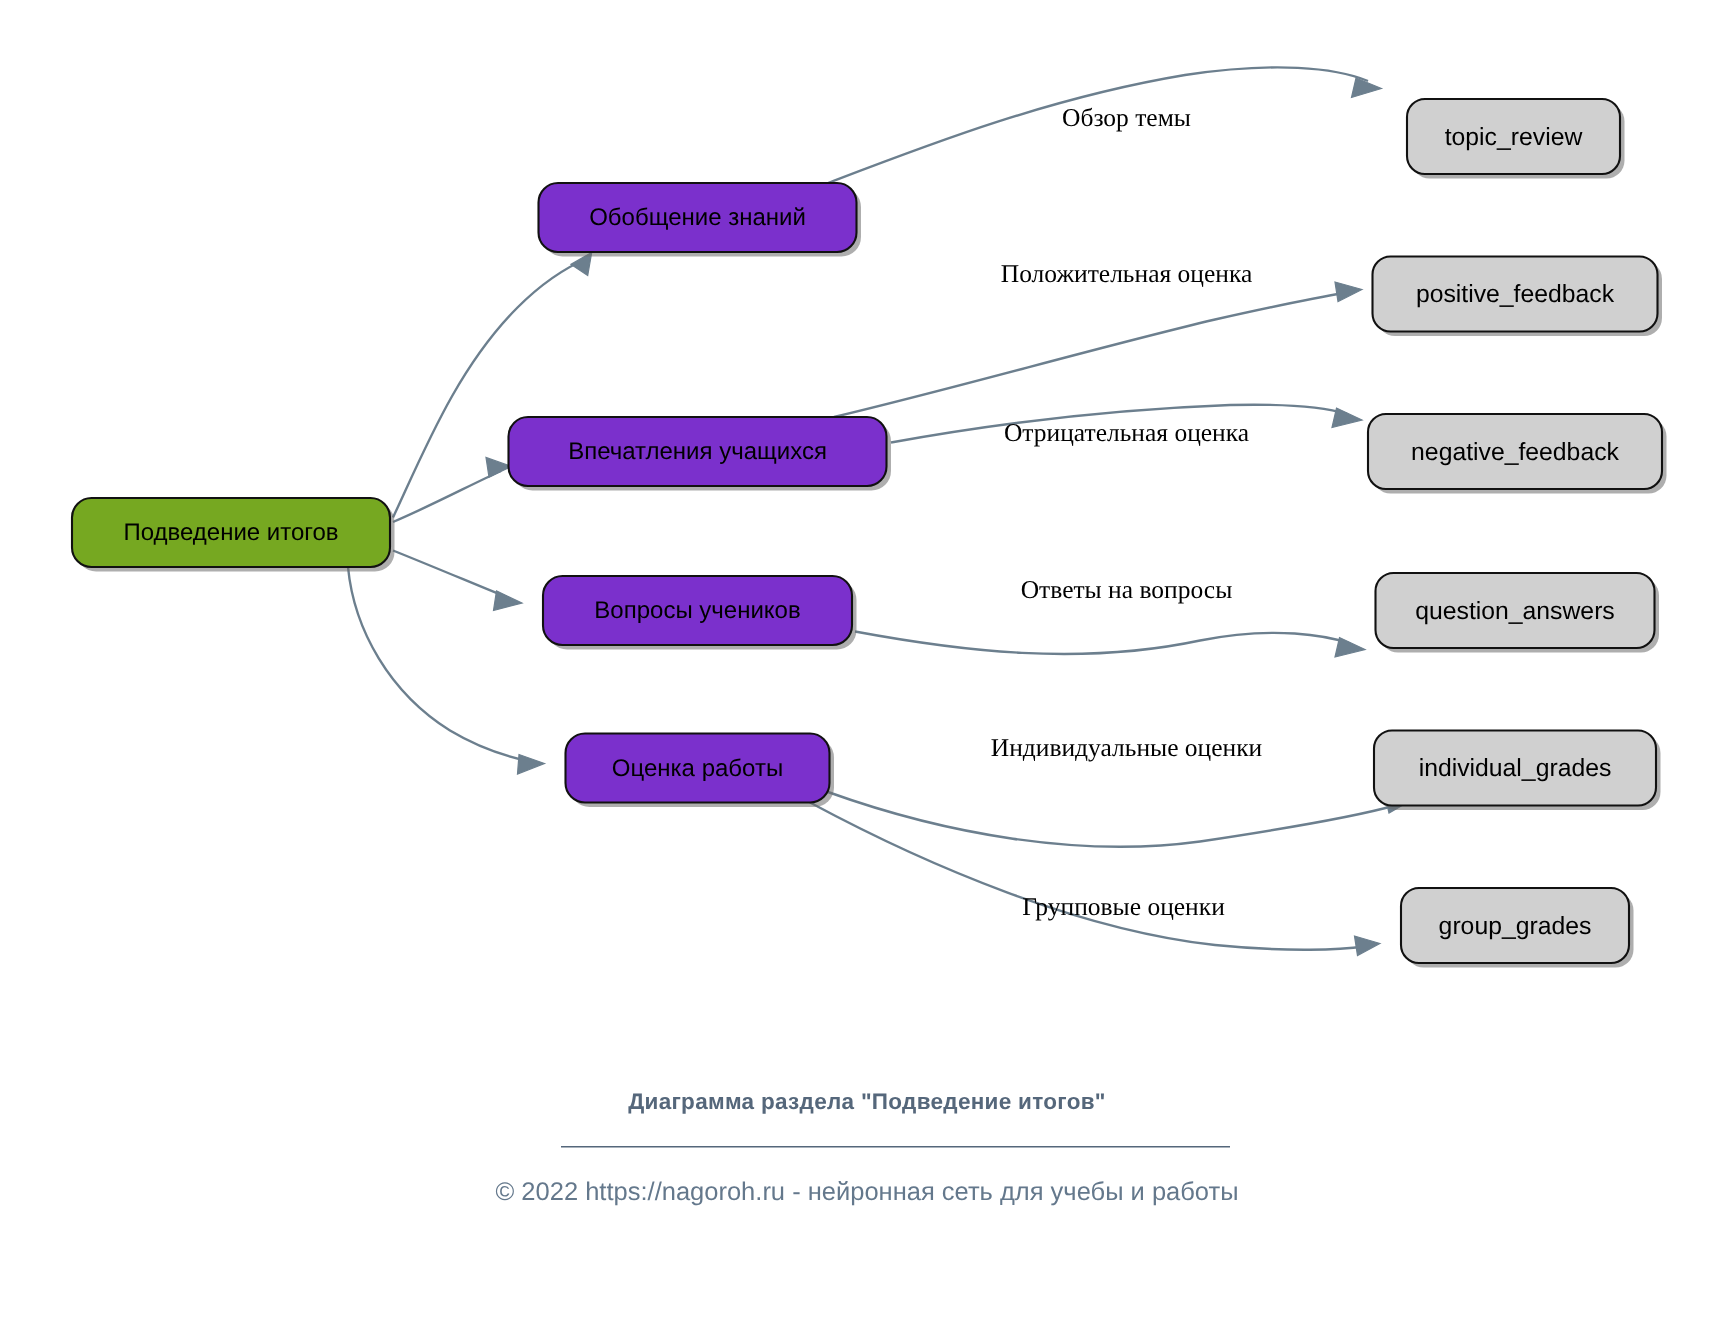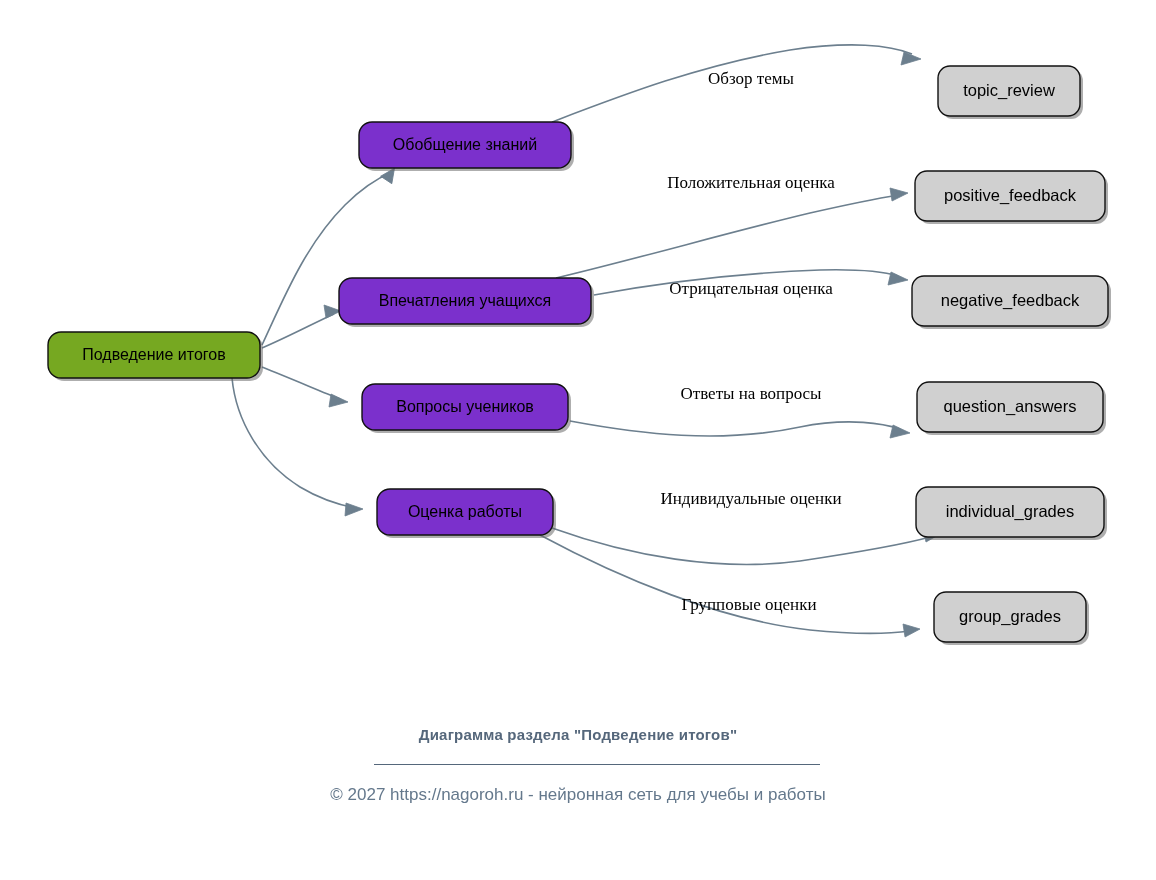--- a/index.html
+++ b/index.html
@@ -231,15 +231,15 @@
         <rect class="node-shadow" x="937" y="595" width="152" height="50" rx="12" ry="12"></rect>
         <rect class="node-shape" x="934" y="592" width="152" height="50" rx="12" ry="12" fill="#d0d0d0" stroke="#3a3a3a"></rect>
         <text class="leaf-label" x="1010" y="618">group_grades</text>
       </g>
 
     </g>
   </svg>
 
   <div class="footer footer-title">Диаграмма раздела "Подведение итогов"</div>
   <div class="footer-rule"></div>
-  <div class="footer footer-credit">© 2027 https://nagoroh.ru - нейронная сеть для учебы и работы</div>
+  <div class="footer footer-credit">© 2022 https://nagoroh.ru - нейронная сеть для учебы и работы</div>
 
 </div>
 
 </body></html>

